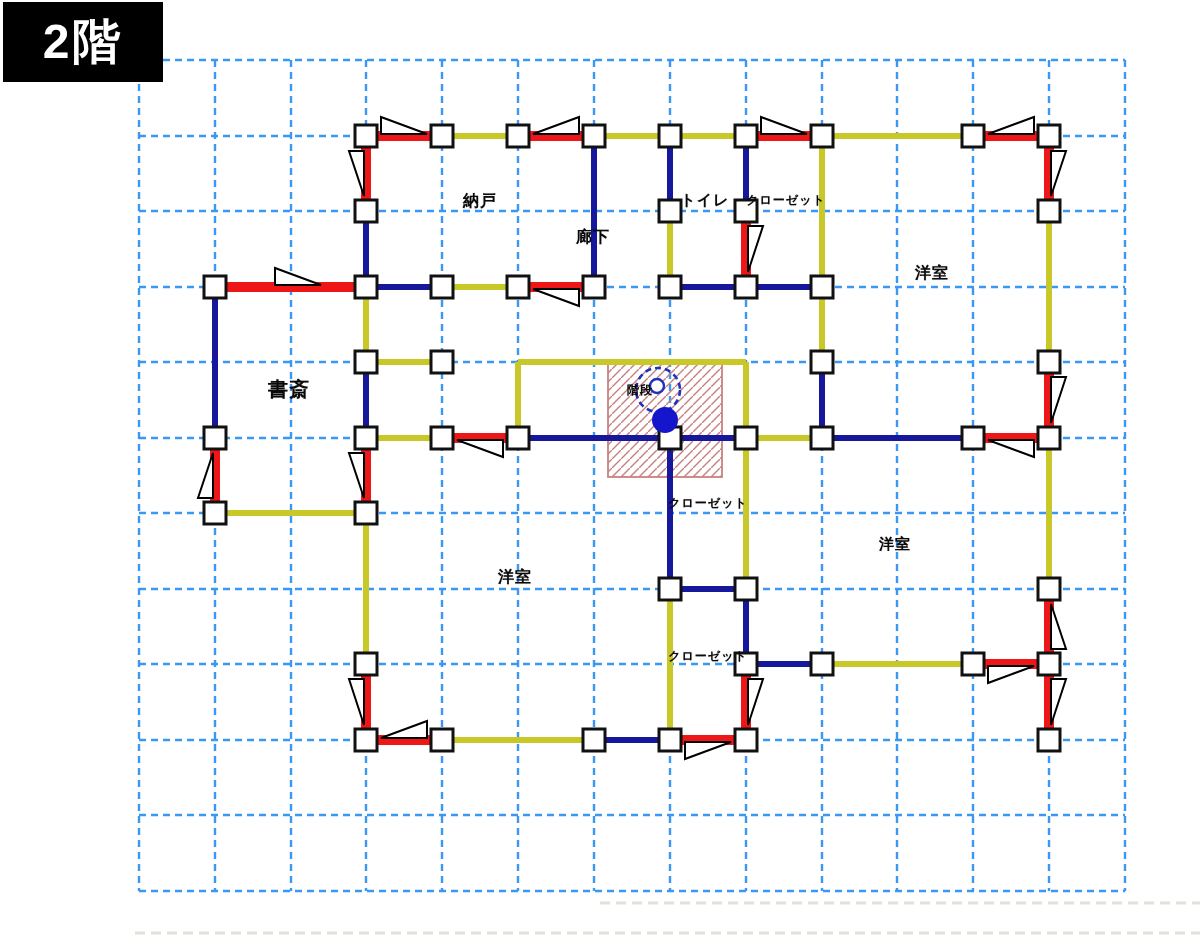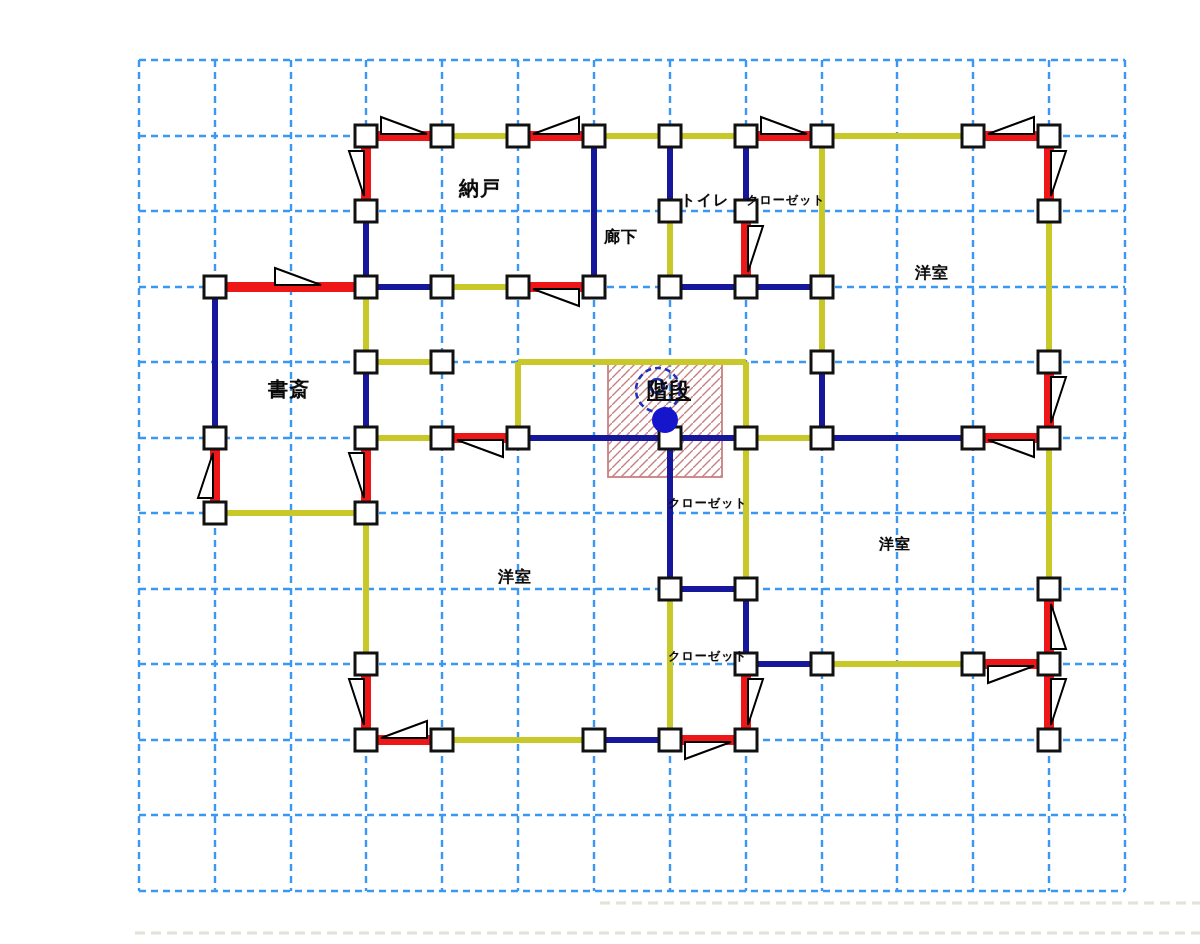--- a/index.html
+++ b/index.html
@@ -197,25 +197,28 @@
         <rect x="735" y="729" width="22" height="22" fill="#ffffff" stroke="#111111" stroke-width="3"></rect>
         <rect x="1038" y="729" width="22" height="22" fill="#ffffff" stroke="#111111" stroke-width="3"></rect>
       </g>
       <g>
         <circle cx="658" cy="390" r="22" fill="none" stroke="#2030c0" stroke-width="2.6" stroke-dasharray="6 4"></circle>
         <circle cx="657" cy="386" r="7" fill="#ffffff" stroke="#2030c0" stroke-width="2.4"></circle>
         <circle cx="665" cy="420" r="13" fill="#1515cc"></circle>
       </g>
     </svg>
   <div id="labels">
-      <div class="room-label" style="left: 480px; top: 188px; font-size: 20px; text-align: right;">納戸</div>
-      <div class="room-label" style="left: 593px; top: 237px; font-size: 16px; margin-left: 28px;">廊下</div>
+      <div class="room-label" style="left: 480px; top: 201px; font-size: 16px; text-align: right;">納戸</div>
+      <div class="room-label" style="left: 593px; top: 237px; font-size: 16px;">廊下</div>
       <div class="room-label" style="left: 705px; top: 200px; font-size: 15px; font-family: Liberation Mono, monospace;">トイレ</div>
       <div class="room-label" style="left: 786px; top: 200px; font-size: 12px;">クローゼット</div>
       <div class="room-label" style="left: 932px; top: 273px; font-size: 16px;">洋室</div>
       <div class="room-label" style="left: 289px; top: 389px; font-size: 20px;">書斎</div>
-      <div class="room-label" style="left: 669px; top: 390px; font-size: 21px; text-decoration: underline;">階段</div>
+      <div class="room-label" style="left: 640px; top: 390px; font-size: 12px;">階段</div>
       <div class="room-label" style="left: 708px; top: 503px; font-size: 12px;">クローゼット</div>
       <div class="room-label" style="left: 515px; top: 577px; font-size: 16px;">洋室</div>
       <div class="room-label" style="left: 708px; top: 656px; font-size: 12px;">クローゼット</div>
       <div class="room-label" style="left: 895px; top: 544px; font-size: 15px;">洋室</div>
     </div>
+  <div class="title-box" id="title-box" style="background: rgb(0, 0, 0); color: rgb(255, 255, 255);">
+    <span>2階</span>
+  </div>
 </div>
 
 </body></html>

